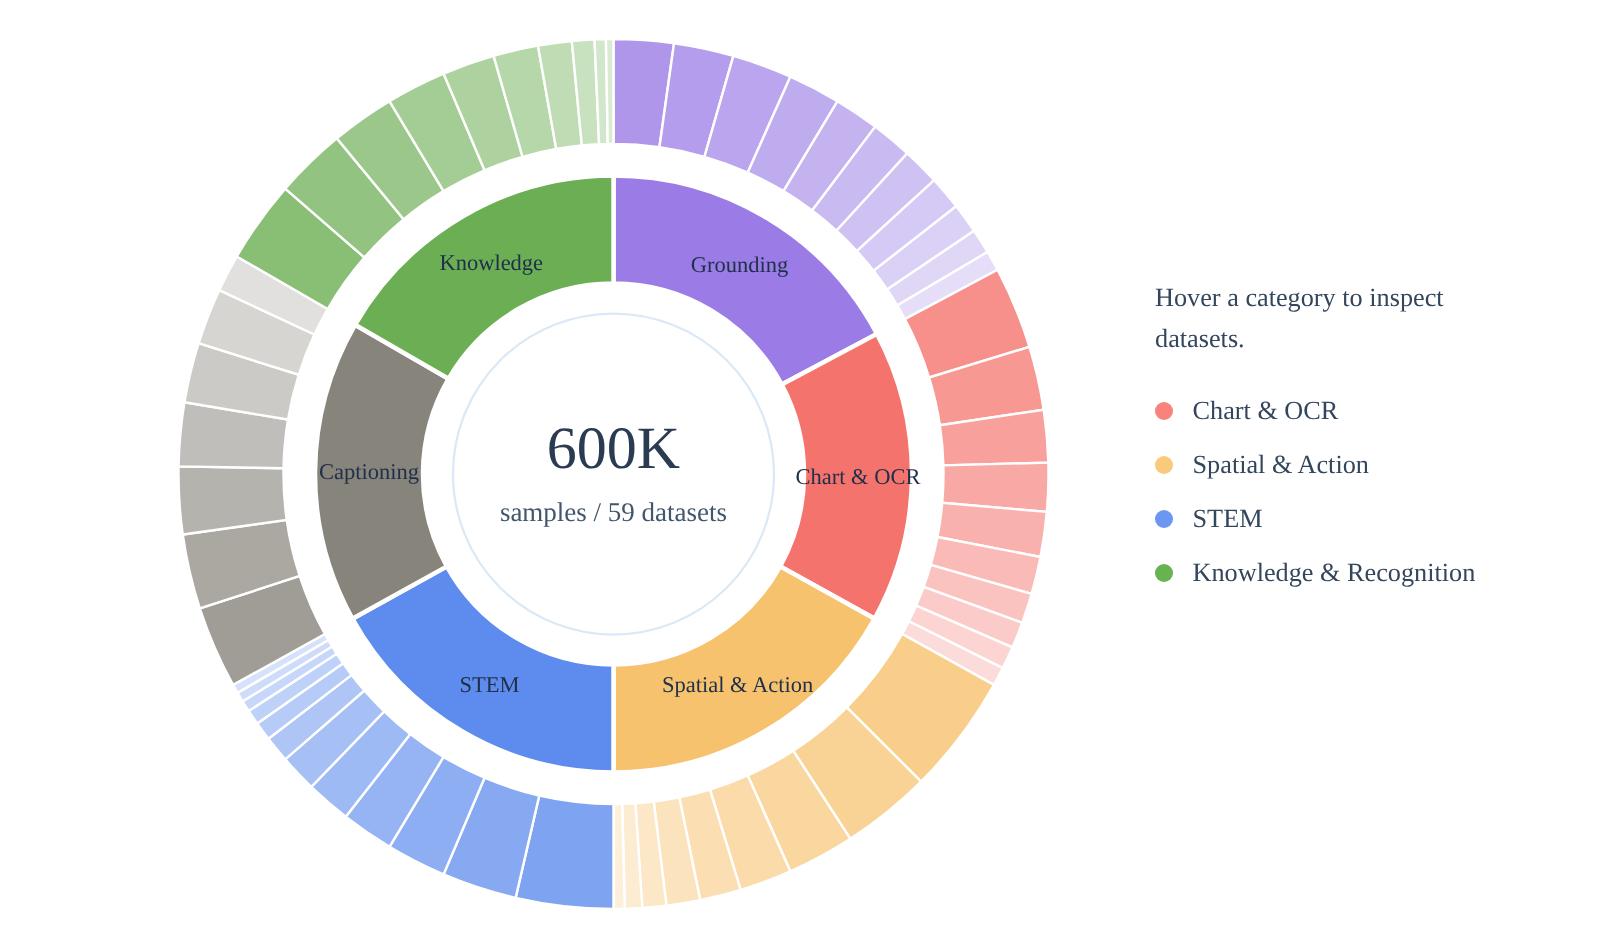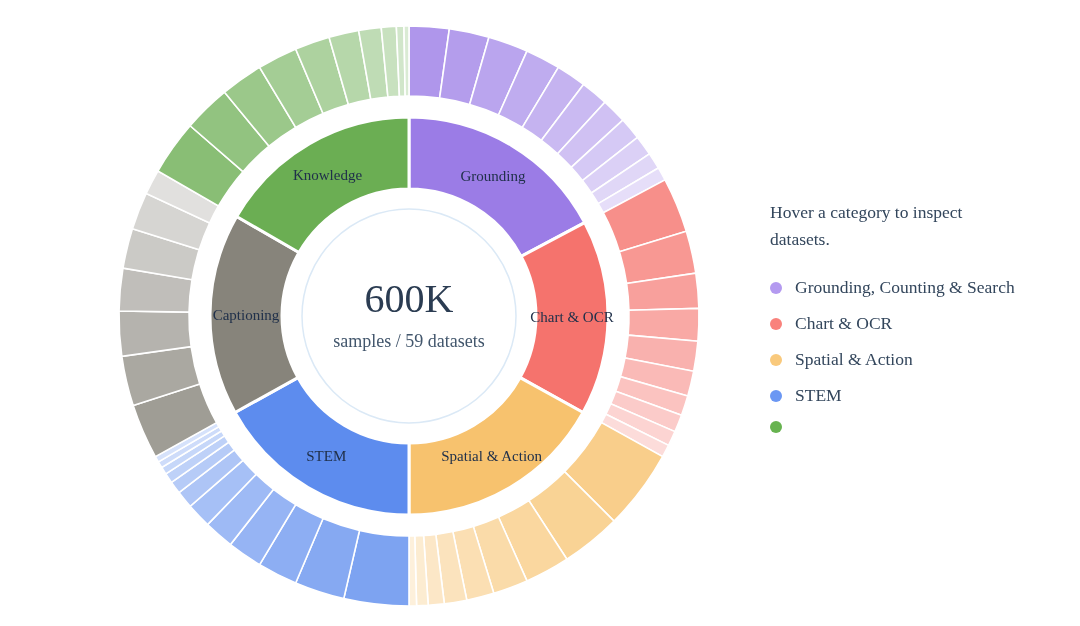--- a/index.html
+++ b/index.html
@@ -4,21 +4,21 @@
 <style>
   html,body{margin:0;padding:0;background:#ffffff;}
   .page{position:relative;width:1080px;height:626px;background:#ffffff;overflow:hidden;
         font-family:"Liberation Serif","DejaVu Serif",serif;}
   .chart-wrap{position:absolute;left:0;top:0;width:760px;height:626px;}
   svg text{font-family:"Liberation Serif","DejaVu Serif",serif;}
   .center-value{font-size:40px;fill:#2b3c52;}
   .center-caption{font-size:18px;fill:#42566c;}
   .inner-label{font-size:15px;fill:#20304a;}
   .legend{position:absolute;left:770px;top:184px;width:280px;color:#33465c;}
-  .legend-heading{font-size:17.5px;line-height:1.55;width:245px;margin:15px 0 24px 0;}
+  .legend-heading{font-size:17.5px;line-height:1.55;width:245px;margin:1px 0 24px 0;}
   .legend-items{display:flex;flex-direction:column;gap:15px;}
   .legend-item{display:flex;align-items:center;cursor:pointer;}
   .legend-dot{width:12px;height:12px;border-radius:50%;margin-right:13px;flex:0 0 12px;}
   .legend-label{font-size:17.5px;}
 </style>
 </head>
 <body>
 
 <div class="page">
 
@@ -102,34 +102,31 @@
           <text x="246.0" y="319.6" text-anchor="middle" class="inner-label">Captioning</text>
           <text x="327.5" y="179.8" text-anchor="middle" class="inner-label">Knowledge</text>
         </g>
     </svg>
   </div>
 
   <div class="legend">
     <p class="legend-heading">Hover a category to inspect datasets.</p>
     <div class="legend-items" id="legend-items">
         <div class="legend-item">
-          <span class="legend-dot" style="background: rgb(180, 154, 240);"></span>
-          <span class="legend-label">Grounding, Counting &amp; Search</span>
-        </div>
-        <div class="legend-item">
           <span class="legend-dot" style="background: rgb(249, 130, 124);"></span>
           <span class="legend-label">Chart &amp; OCR</span>
         </div>
         <div class="legend-item">
           <span class="legend-dot" style="background: rgb(249, 201, 124);"></span>
           <span class="legend-label">Spatial &amp; Action</span>
         </div>
         <div class="legend-item">
           <span class="legend-dot" style="background: rgb(107, 151, 243);"></span>
           <span class="legend-label">STEM</span>
         </div>
         <div class="legend-item">
           <span class="legend-dot" style="background: rgb(103, 179, 80);"></span>
+          <span class="legend-label">Knowledge &amp; Recognition</span>
         </div>
       </div>
   </div>
 
 </div>
 
 </body></html>

